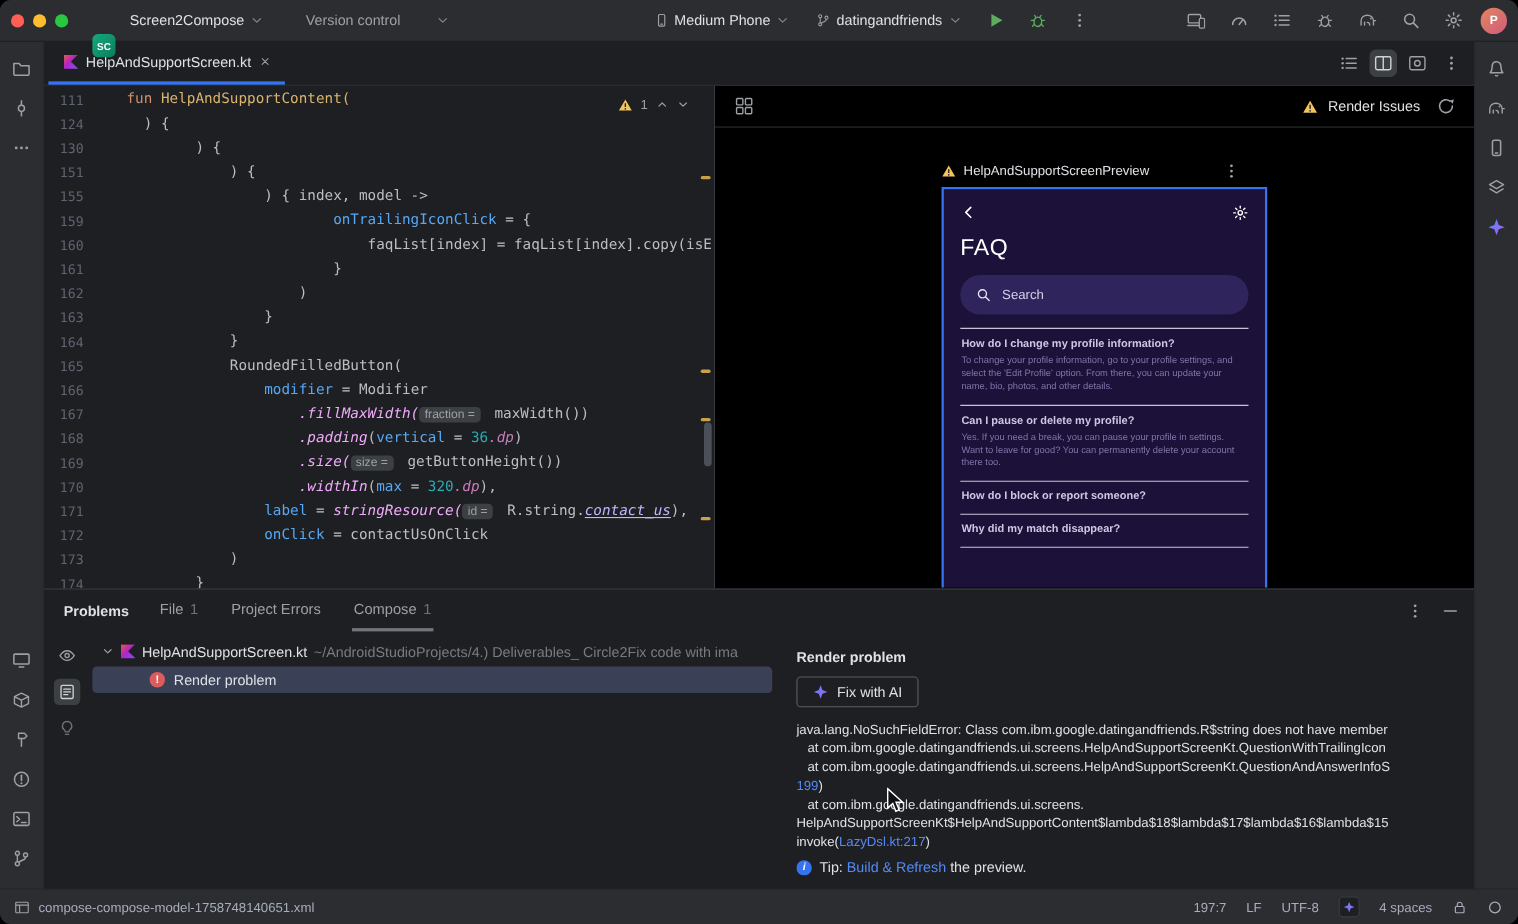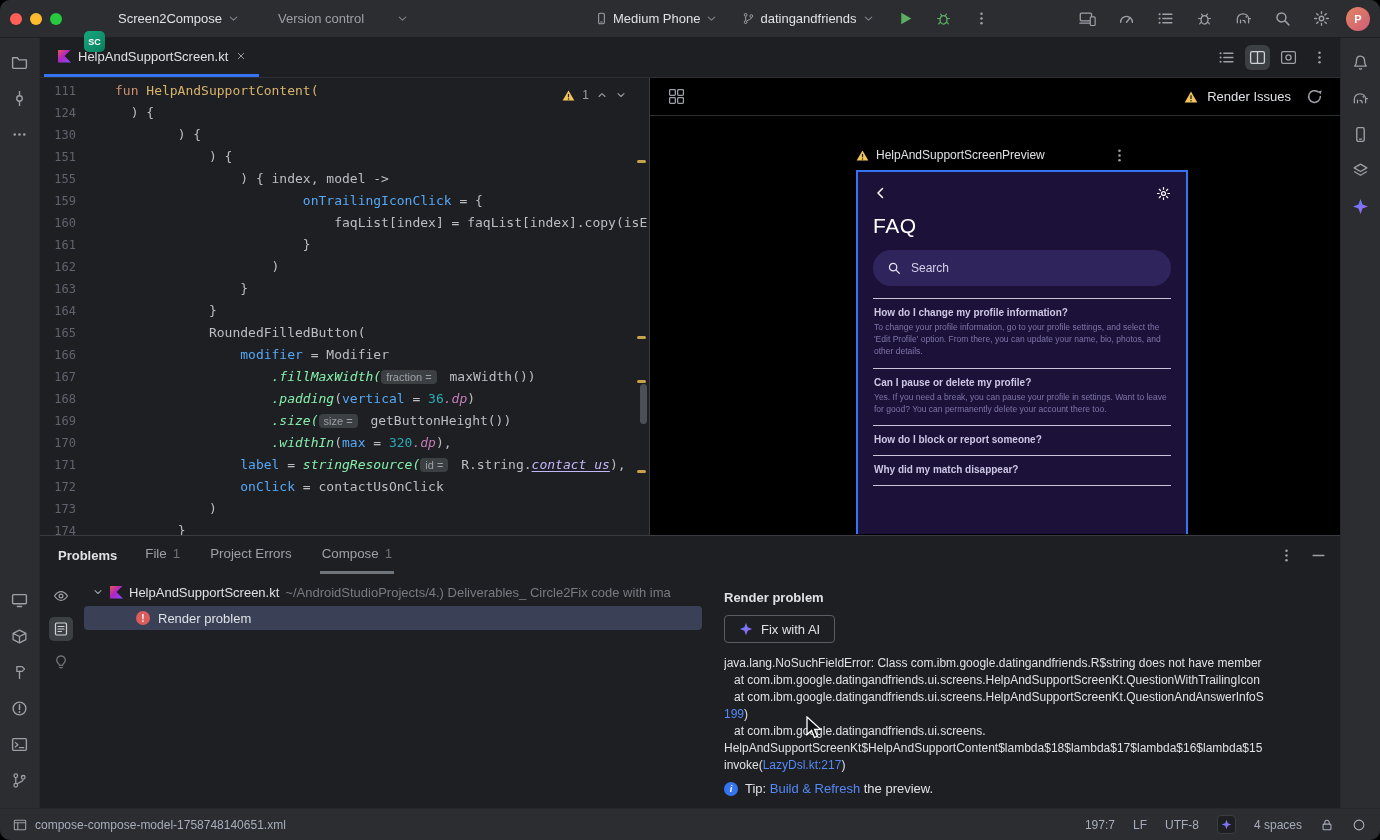--- a/index.html
+++ b/index.html
@@ -57,21 +57,21 @@
                  background:#1e1f22; font-family:"DejaVu Sans Mono", monospace; font-size:13px; z-index:2; }
   .code-lines { padding-top:2px; }
   .code-line { display:flex; height:22px; line-height:22px; white-space:pre; }
   .gutter-num { width:50px; flex:none; text-align:right; padding-right:14px; color:#5f6470; font-size:12px; }
   .code-body { padding-left:25px; color:#bcbec4; }
   .tok { white-space:pre; }
   .tok-k { color:#cf8e6d; }
   .tok-f { color:#d8b46c; }
   .tok-d { color:#bcbec4; }
   .tok-n { color:#56a8f5; }
-  .tok-i { color:#86efac; font-style:italic; }
+  .tok-i { color:#f0abfc; font-style:italic; }
   .tok-num { color:#2aacb8; }
   .tok-dp { color:#c77dbb; font-style:italic; }
   .tok-res { color:#c4b5fd; font-style:italic; text-decoration:underline; text-underline-offset:2px; }
   .tok-h { background:#3d4043; color:#9ba0a8; border-radius:4px; padding:1px 5px; font-size:11px;
            font-family:"Liberation Sans",sans-serif; font-style:normal; margin-right:5px; }
   .inspection-widget { position:absolute; top:8px; right:16px; display:flex; align-items:center; gap:7px;
                        background:#1e1f22; padding:2px 6px; border-radius:6px; font-size:12px; color:#9da0a6;
                        font-family:"Liberation Sans",sans-serif; }
   .inspection-widget svg { width:13px; height:13px; }
   .scroll-thumb { position:absolute; right:2px; top:306px; width:7px; height:40px; background:#4b5058; border-radius:4px; }
@@ -81,21 +81,21 @@
   .preview-pane { position:absolute; left:649px; top:78px; right:40px; height:457px; background:#000000;
                   border-left:1px solid #393b40; z-index:2; }
   .preview-toolbar { height:38px; display:flex; align-items:center; padding:0 12px; border-bottom:1px solid #2d2f33; }
   .pt-right { margin-left:auto; display:flex; align-items:center; gap:9px; font-size:13px; color:#dfe1e5; }
   .pt-right svg.warn { width:14px; height:14px; }
   .preview-canvas { position:relative; height:418px; overflow:hidden; }
   .preview-label-row { position:absolute; left:206px; top:28px; width:274px; display:flex; align-items:center;
                        gap:7px; font-size:12px; color:#dfe1e5; }
   .preview-label-row svg.warn { width:13px; height:13px; }
   .preview-label-row .ibtn { margin-left:auto; width:22px; height:22px; }
-  .phone { position:absolute; left:206px; top:54px; width:332px; height:392px;
+  .phone { position:absolute; left:206px; top:54px; width:296px; height:392px;
            background:var(--phone-bg,#1b1139); border:2px solid var(--accent,#3574f0); }
   .phone-inner { padding:0 15px; }
   .ph-topbar { height:34px; margin-top:4px; display:flex; align-items:center; justify-content:space-between; }
   .ph-topbar svg { width:16px; height:16px; color:#fff; }
   .ph-title { color:#fff; font-size:21px; font-weight:500; letter-spacing:.5px; margin:4px 0 12px; }
   .ph-search { height:36px; border-radius:18px; background:var(--phone-search,#2f255c); display:flex;
                align-items:center; gap:10px; padding:0 14px; margin-bottom:12px; }
   .ph-search svg { width:14px; height:14px; color:#e8e4f5; }
   .ph-search span { color:#d5d0e8; font-size:12px; }
   .faq-list { border-bottom:1px solid rgba(233,228,248,.85); }

